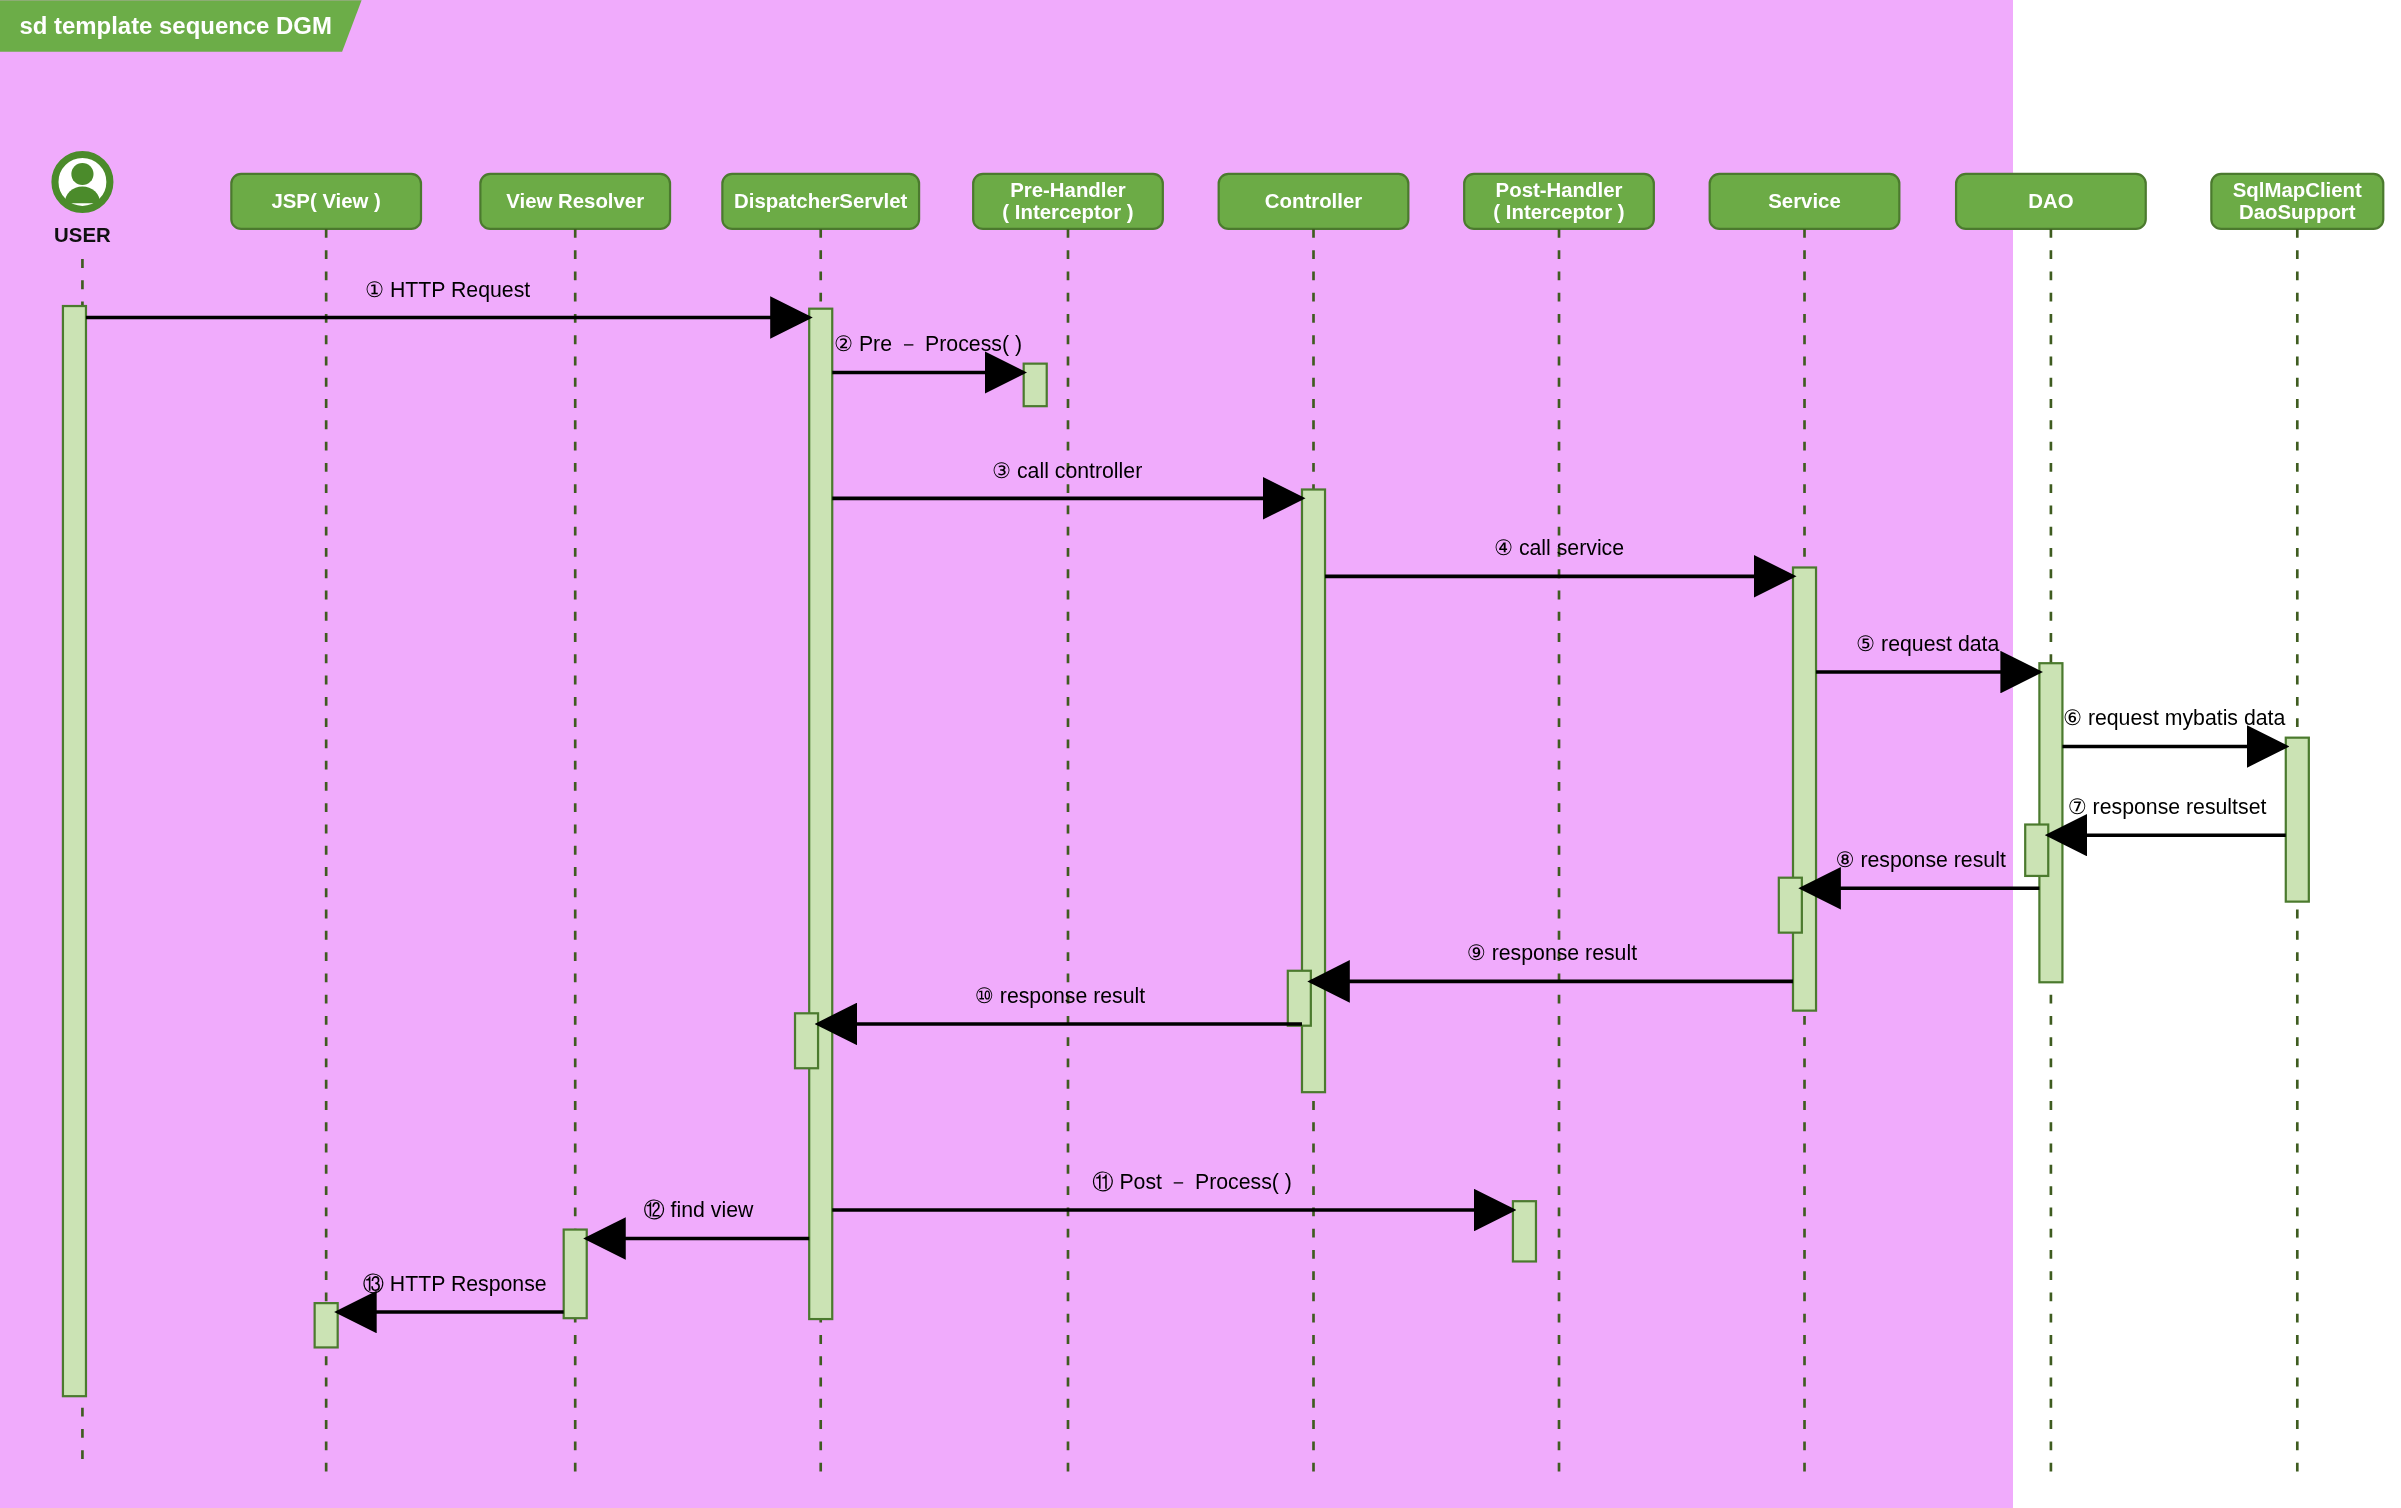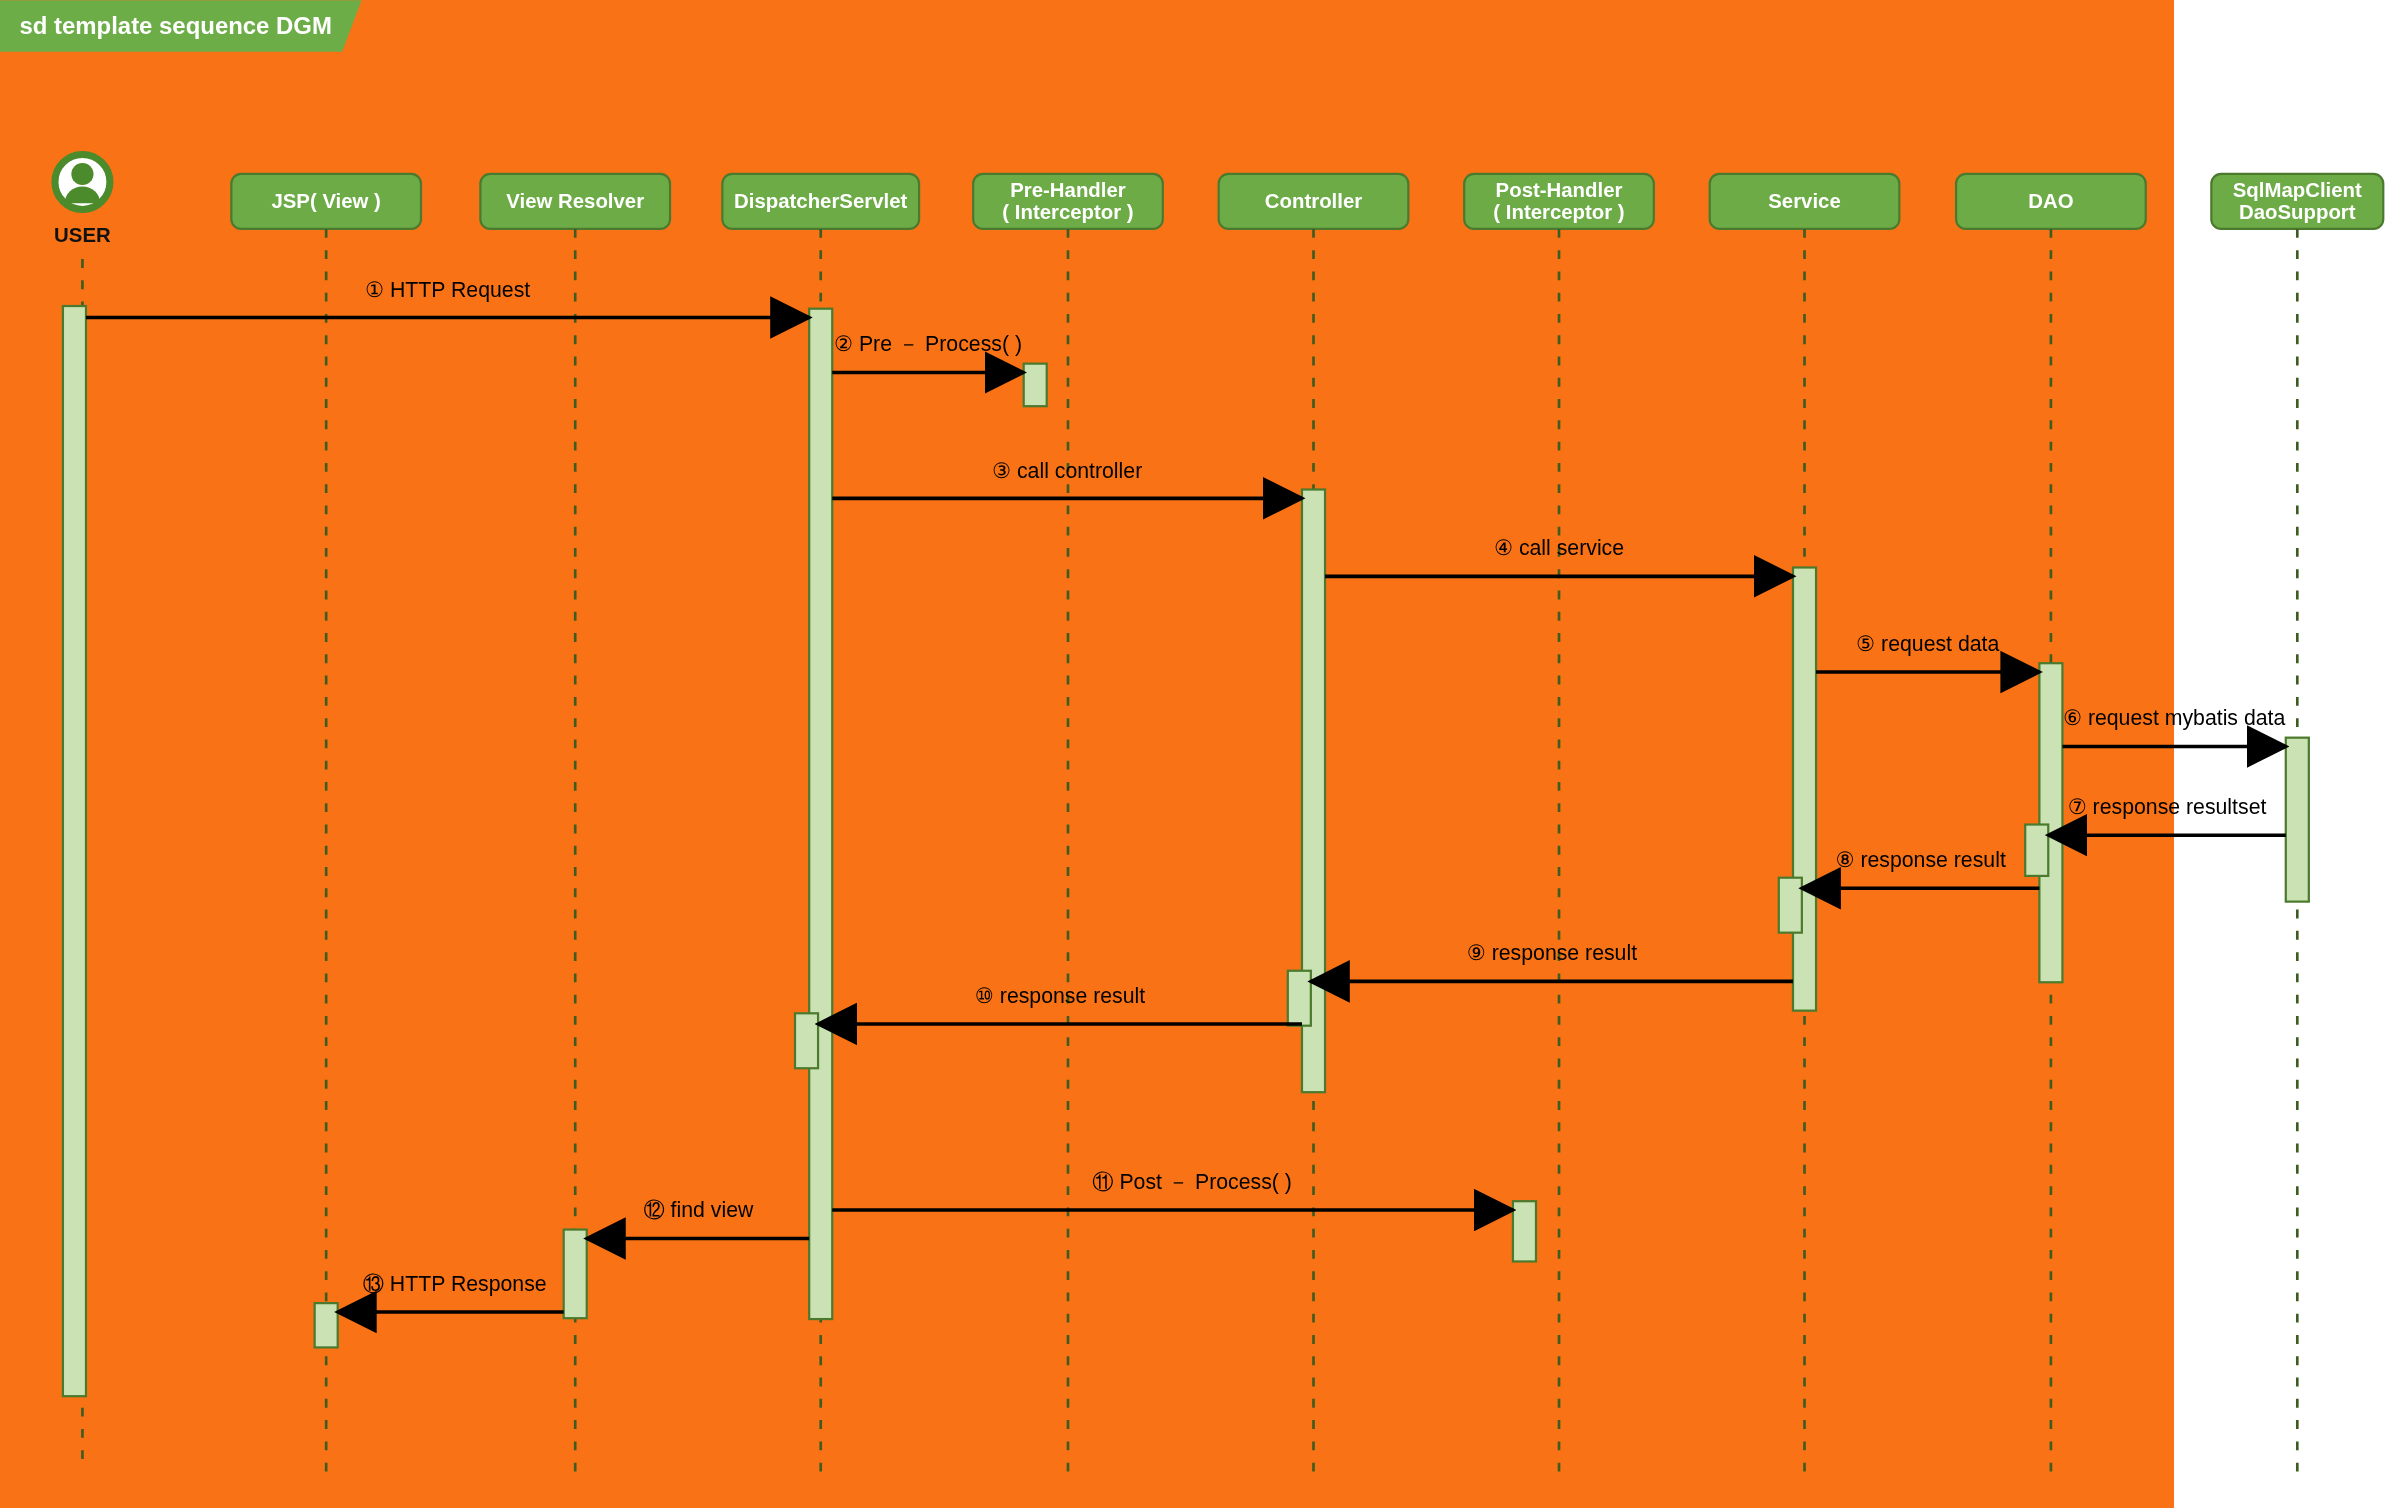--- a/index.html
+++ b/index.html
@@ -1,17 +1,17 @@
 <!DOCTYPE html>
 <html style="font-size:14px"><head>
 <meta charset="utf-8">
 <style>
   html,body{margin:0;padding:0;background:#ffffff;}
   body{width:2401px;height:1509px;font-family:"Liberation Sans",sans-serif;overflow:hidden;}
-  #stage{position:relative;width:2174px;height:1509px;background:#f97316;}
+  #stage{position:relative;width:2013px;height:1509px;background:#f0abfc;}
   svg#diagram{position:absolute;inset:0;width:2401px;height:1509px;display:block;}
 
   .frame-label-text{font-family:"Liberation Sans",sans-serif;font-size:27px;font-weight:bold;fill:#ffffff;}
   .lifeline-title{font-family:"Liberation Sans",sans-serif;font-size:23px;font-weight:bold;fill:#ffffff;}
   .actor-label{font-family:"Liberation Sans",sans-serif;font-size:23px;font-weight:bold;fill:#111111;}
   .msg-label{font-family:"Liberation Sans",sans-serif;font-size:24px;fill:#000000;}
 </style>
 </head>
 <body>
 

